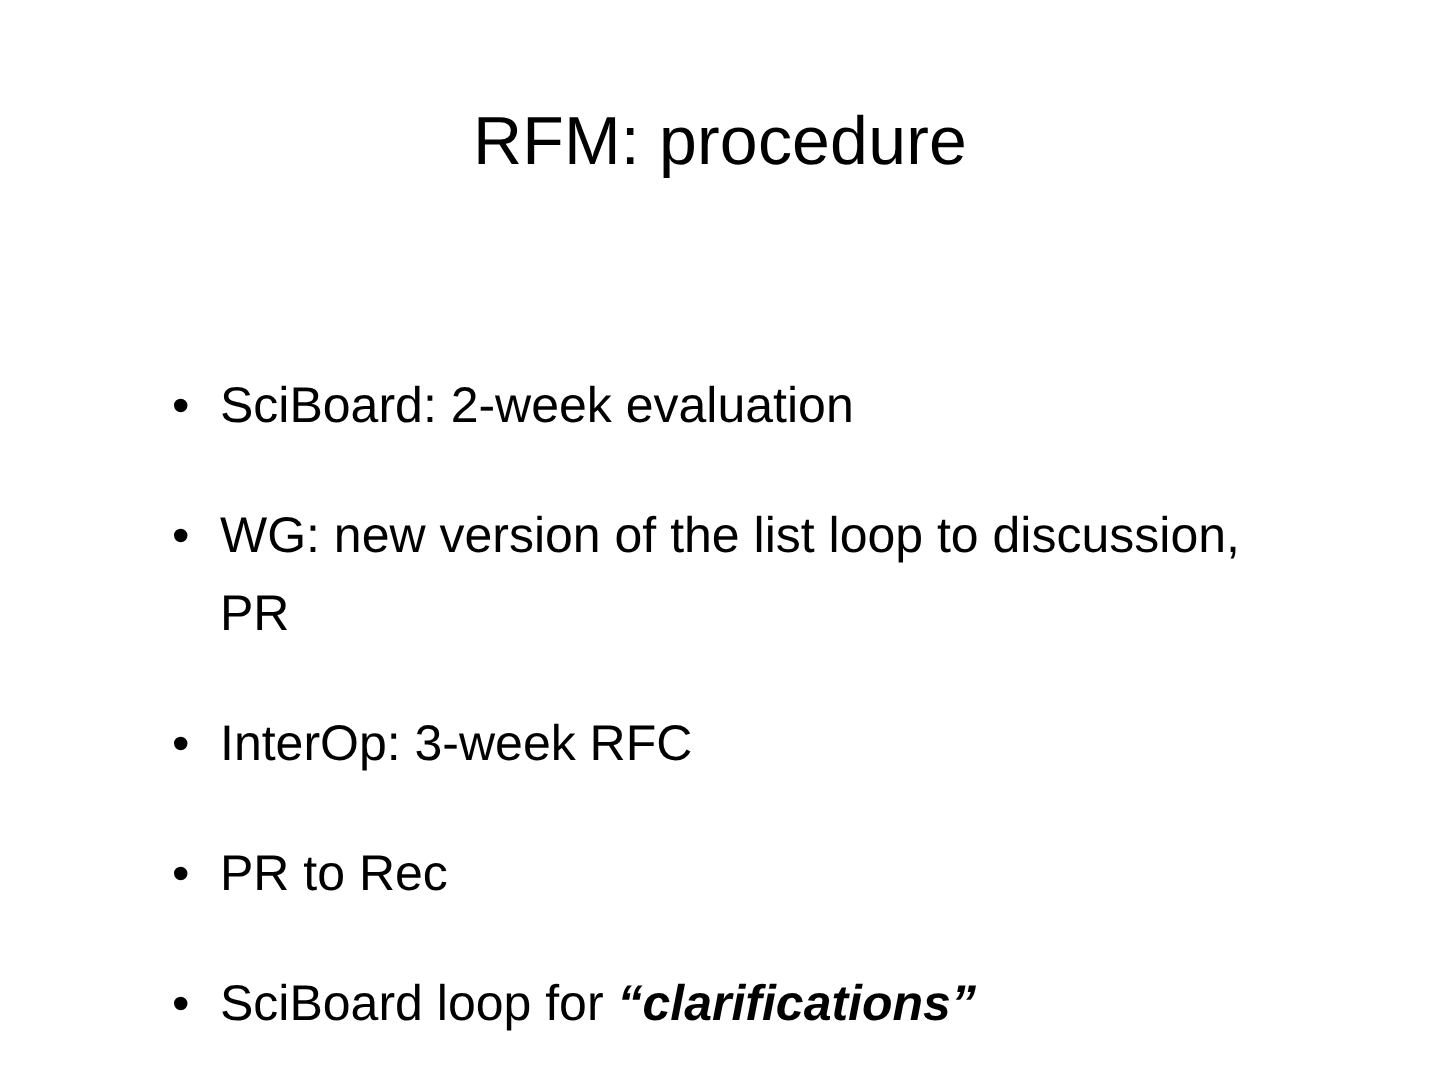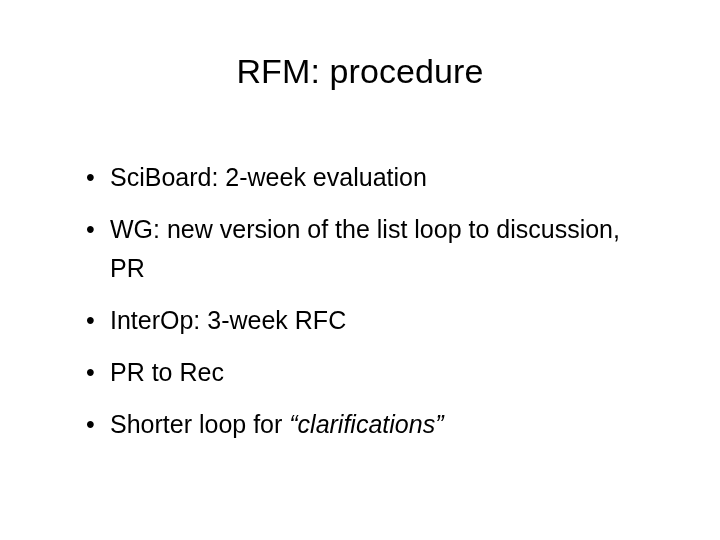--- a/index.html
+++ b/index.html
@@ -69,24 +69,26 @@
     top: 0;
     width: 14px;
     font-size: 25px;
     line-height: 39px;
     text-align: left;
     color: #000000;
   }
 
   .bullet-text {
     display: block;
+    margin-top: 26px;
   }
 
   .emph-quoted {
     font-style: italic;
+    font-weight: bold;
   }
 </style>
 </head>
 <body style="background: rgb(255, 255, 255);">
 
 <div id="slide" style="background: rgb(255, 255, 255);">
 
   <div id="slide-title">RFM: procedure</div>
 
   <ul id="bullet-list">
@@ -106,18 +108,18 @@
       <span class="bullet-text">InterOp: 3-week RFC</span>
     </li>
 
     <li class="bullet-item">
       <span class="bullet-marker">•</span>
       <span class="bullet-text">PR to Rec</span>
     </li>
 
     <li class="bullet-item">
       <span class="bullet-marker">•</span>
-      <span class="bullet-text"><span>Shorter loop for </span><span class="emph-quoted">“clarifications”</span></span>
+      <span class="bullet-text"><span>SciBoard loop for </span><span class="emph-quoted">“clarifications”</span></span>
     </li>
 
   </ul>
 
 </div>
 
 </body></html>

